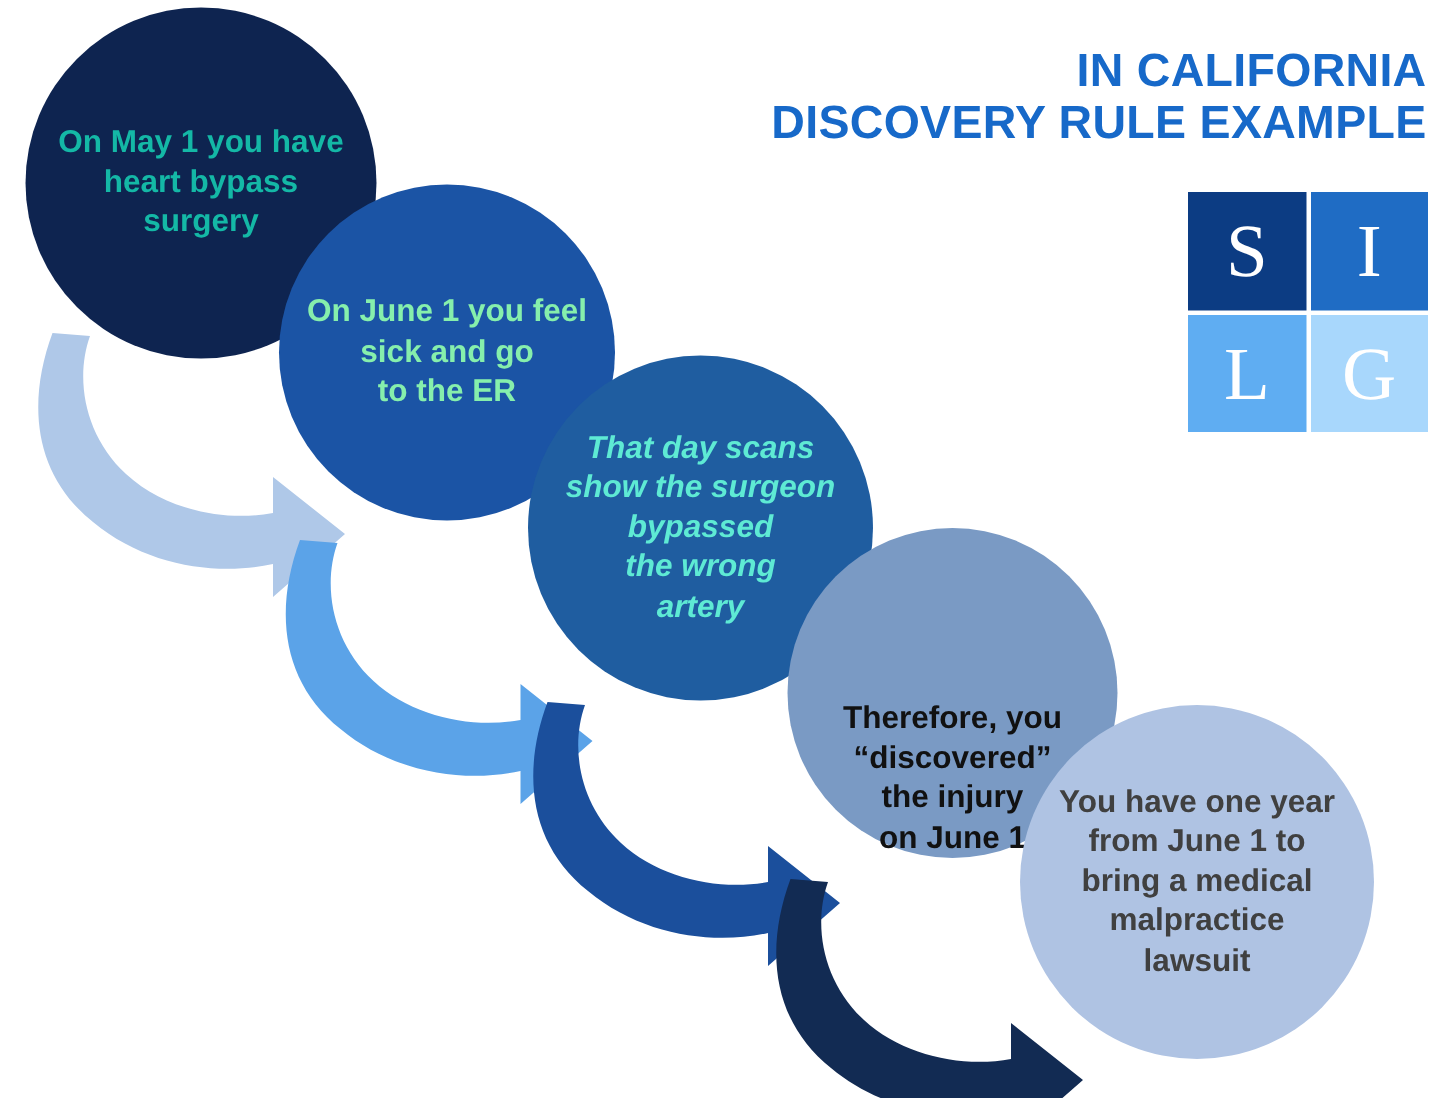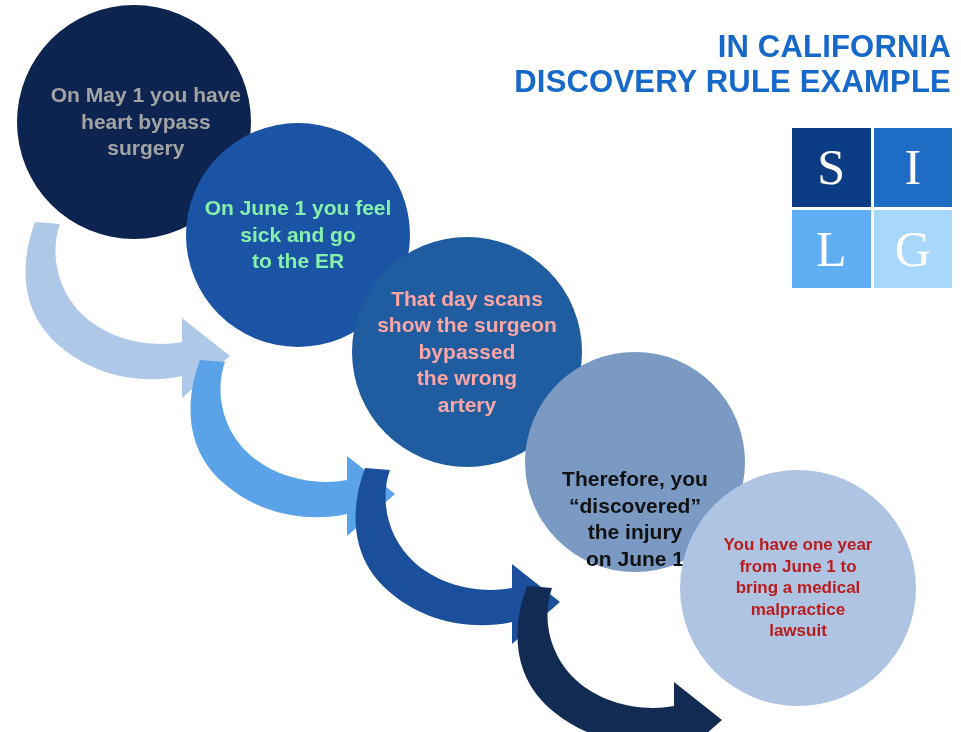--- a/index.html
+++ b/index.html
@@ -132,44 +132,44 @@
                L 674 762
                L 722 720
                L 674 682
                L 674 706
                C 642 712, 602 704, 576 680
                C 548 654, 542 616, 552 588
                Z" fill="#122B53"></path>
     </g>
   </svg>
 
-  <div class="node" style="left: 17px; top: 5px; width: 234px; height: 234px; background: rgb(14, 36, 80); color: #a3a3a3; font-size: 21px; z-index: 10; justify-content: flex-end;">
+  <div class="node" style="left: 17px; top: 5px; width: 234px; height: 234px; background: rgb(14, 36, 80); color: #14b8a6; font-size: 21px; z-index: 10;">
     <span class="node-text">On May 1 you have
 heart bypass
 surgery</span>
   </div>
   <div class="node" style="left: 186px; top: 123px; width: 224px; height: 224px; background: rgb(27, 84, 165); color: #86efac; font-size: 21px; z-index: 11;">
     <span class="node-text">On June 1 you feel
 sick and go
 to the ER</span>
   </div>
-  <div class="node" style="left: 352px; top: 237px; width: 230px; height: 230px; background: rgb(31, 93, 160); color: #fca5a5; font-size: 21px; z-index: 12;">
+  <div class="node" style="left: 352px; top: 237px; width: 230px; height: 230px; background: rgb(31, 93, 160); color: #5eead4; font-size: 21px; z-index: 12; font-style: italic;">
     <span class="node-text">That day scans
 show the surgeon
 bypassed
 the wrong
 artery</span>
   </div>
   <div class="node" style="left: 525px; top: 352px; width: 220px; height: 220px; background: rgb(122, 154, 196); color: rgb(17, 17, 17); font-size: 21px; z-index: 13; align-items: flex-end;">
     <span class="node-text">Therefore, you
 “discovered”
 the injury
 on June 1</span>
   </div>
-  <div class="node" style="left: 680px; top: 470px; width: 236px; height: 236px; background: rgb(175, 195, 227); color: #b91c1c; font-size: 17px; z-index: 14;">
+  <div class="node" style="left: 680px; top: 470px; width: 236px; height: 236px; background: rgb(175, 195, 227); color: #404040; font-size: 21px; z-index: 14;">
     <span class="node-text">You have one year
 from June 1 to
 bring a medical
 malpractice
 lawsuit</span>
   </div>
 
   <div class="title-block" style="color: rgb(23, 105, 201);">
     <span class="title-line">IN CALIFORNIA</span>
     <span class="title-line">DISCOVERY RULE EXAMPLE</span>

